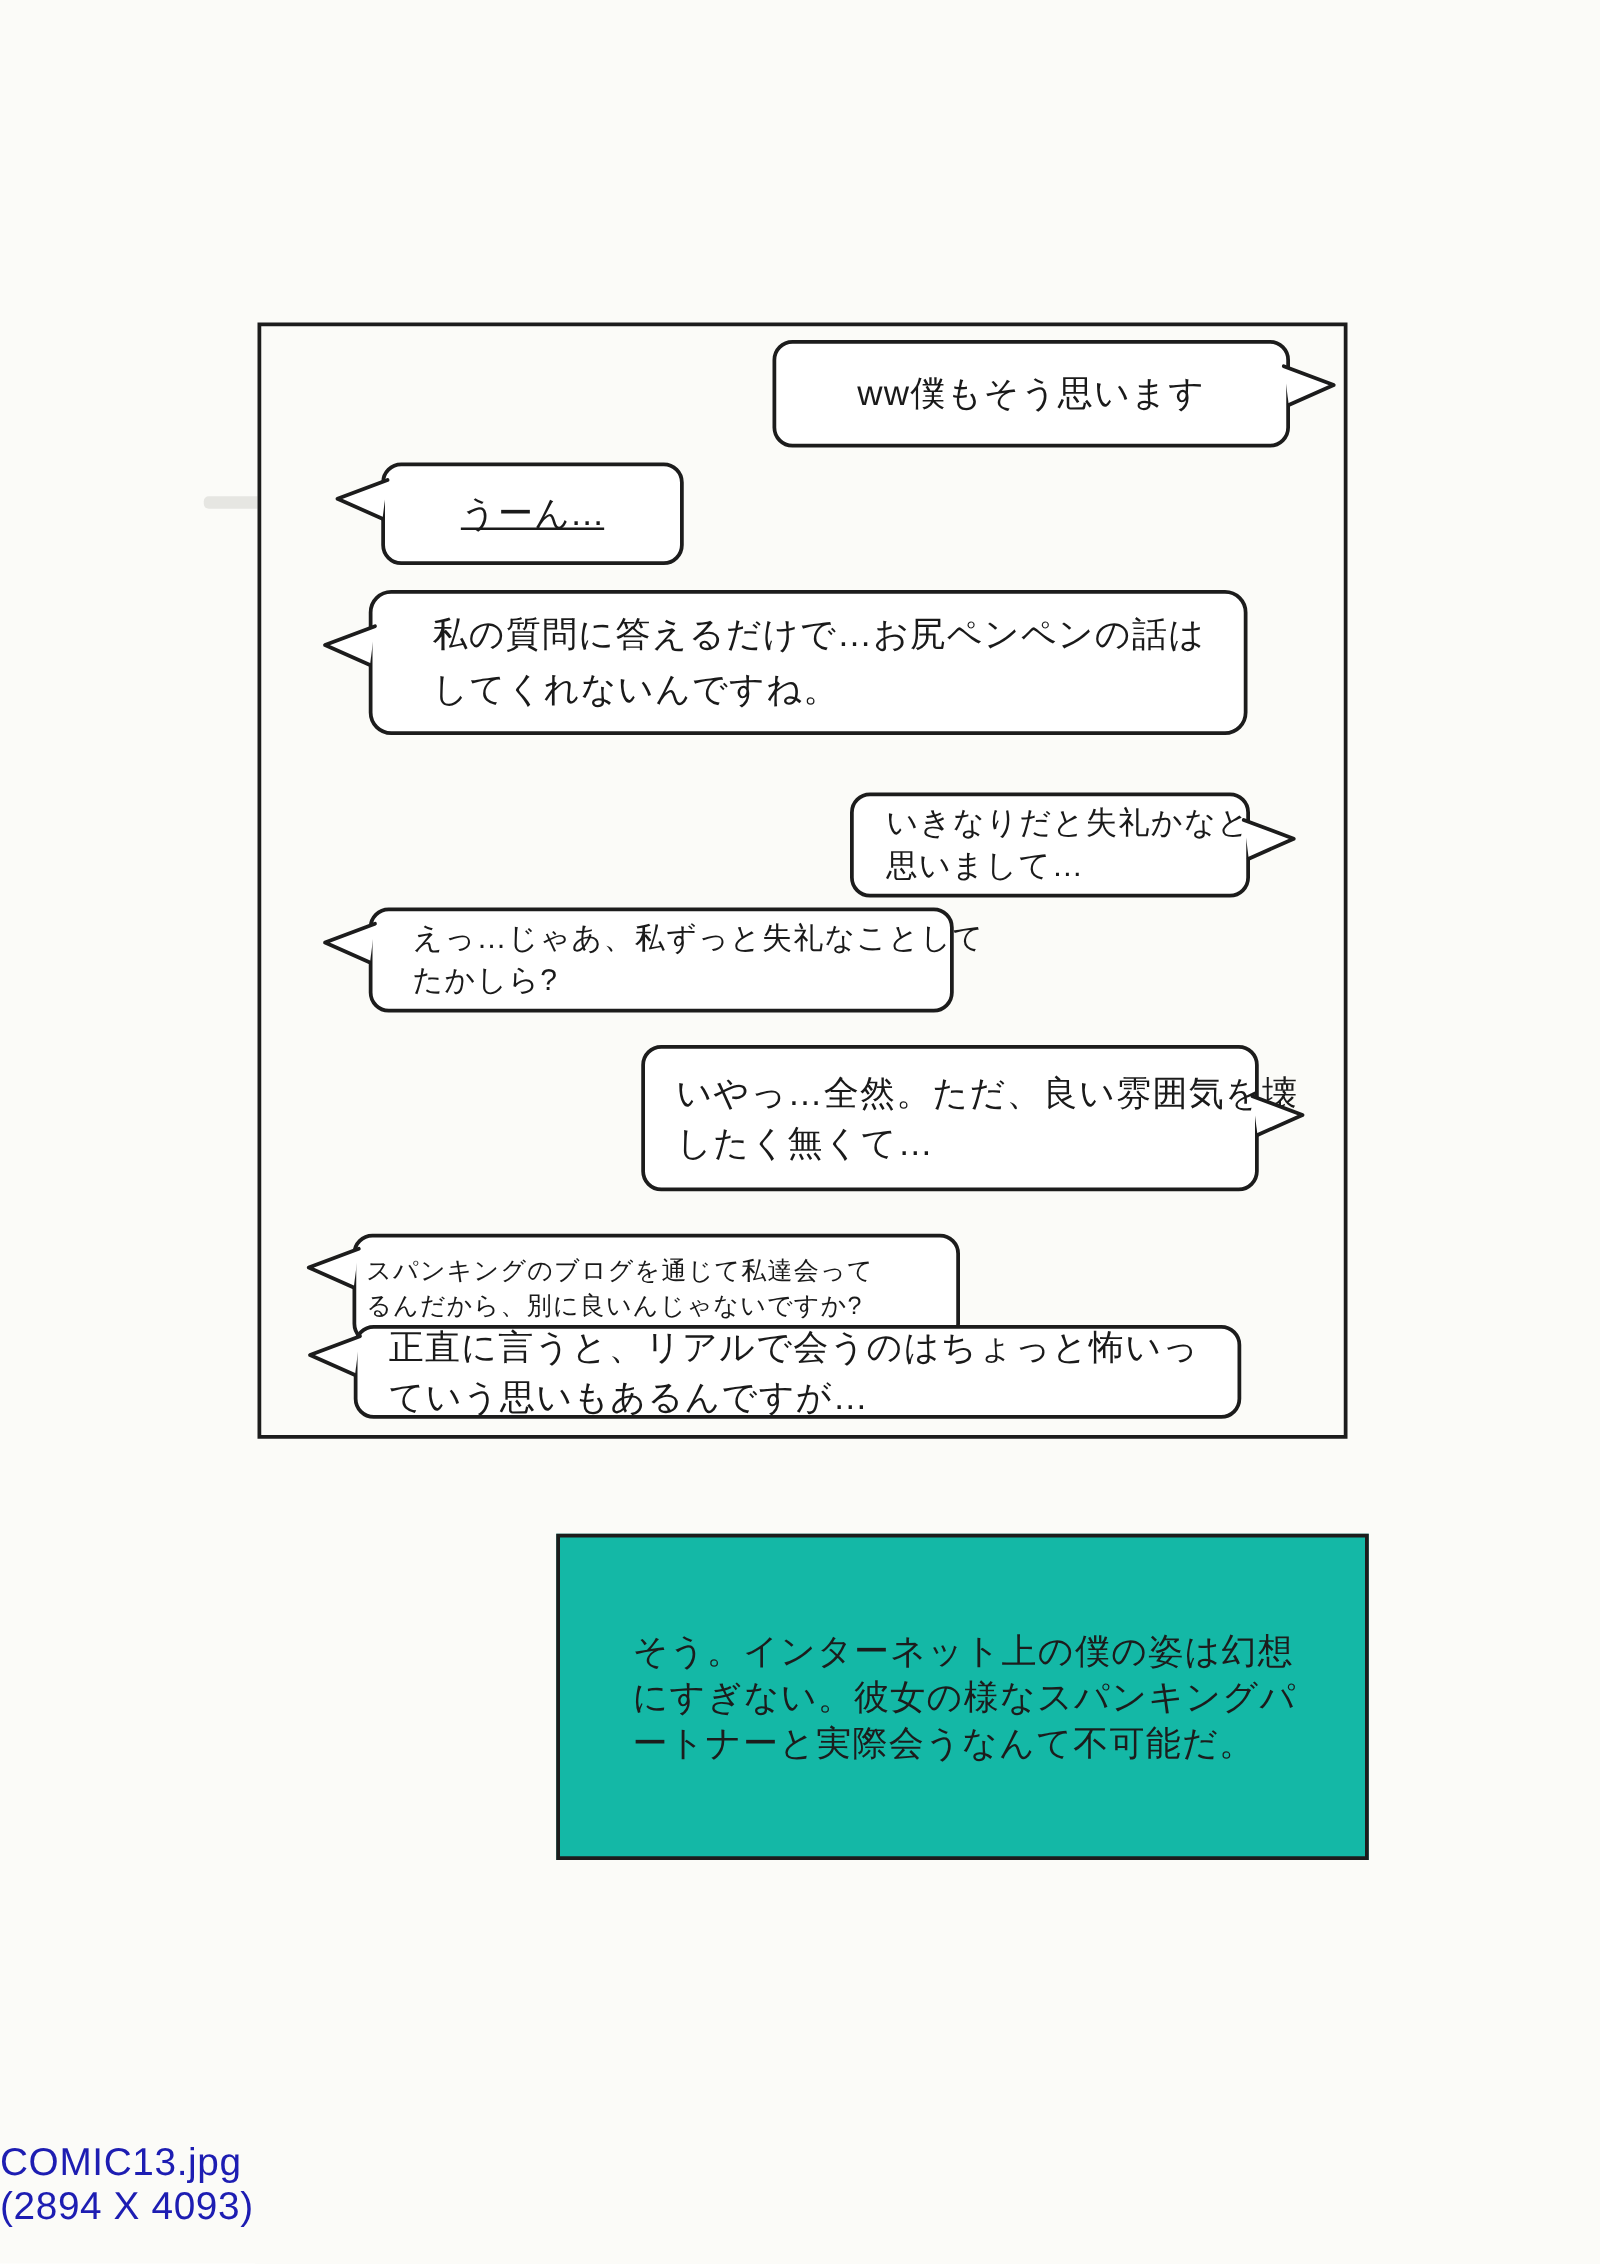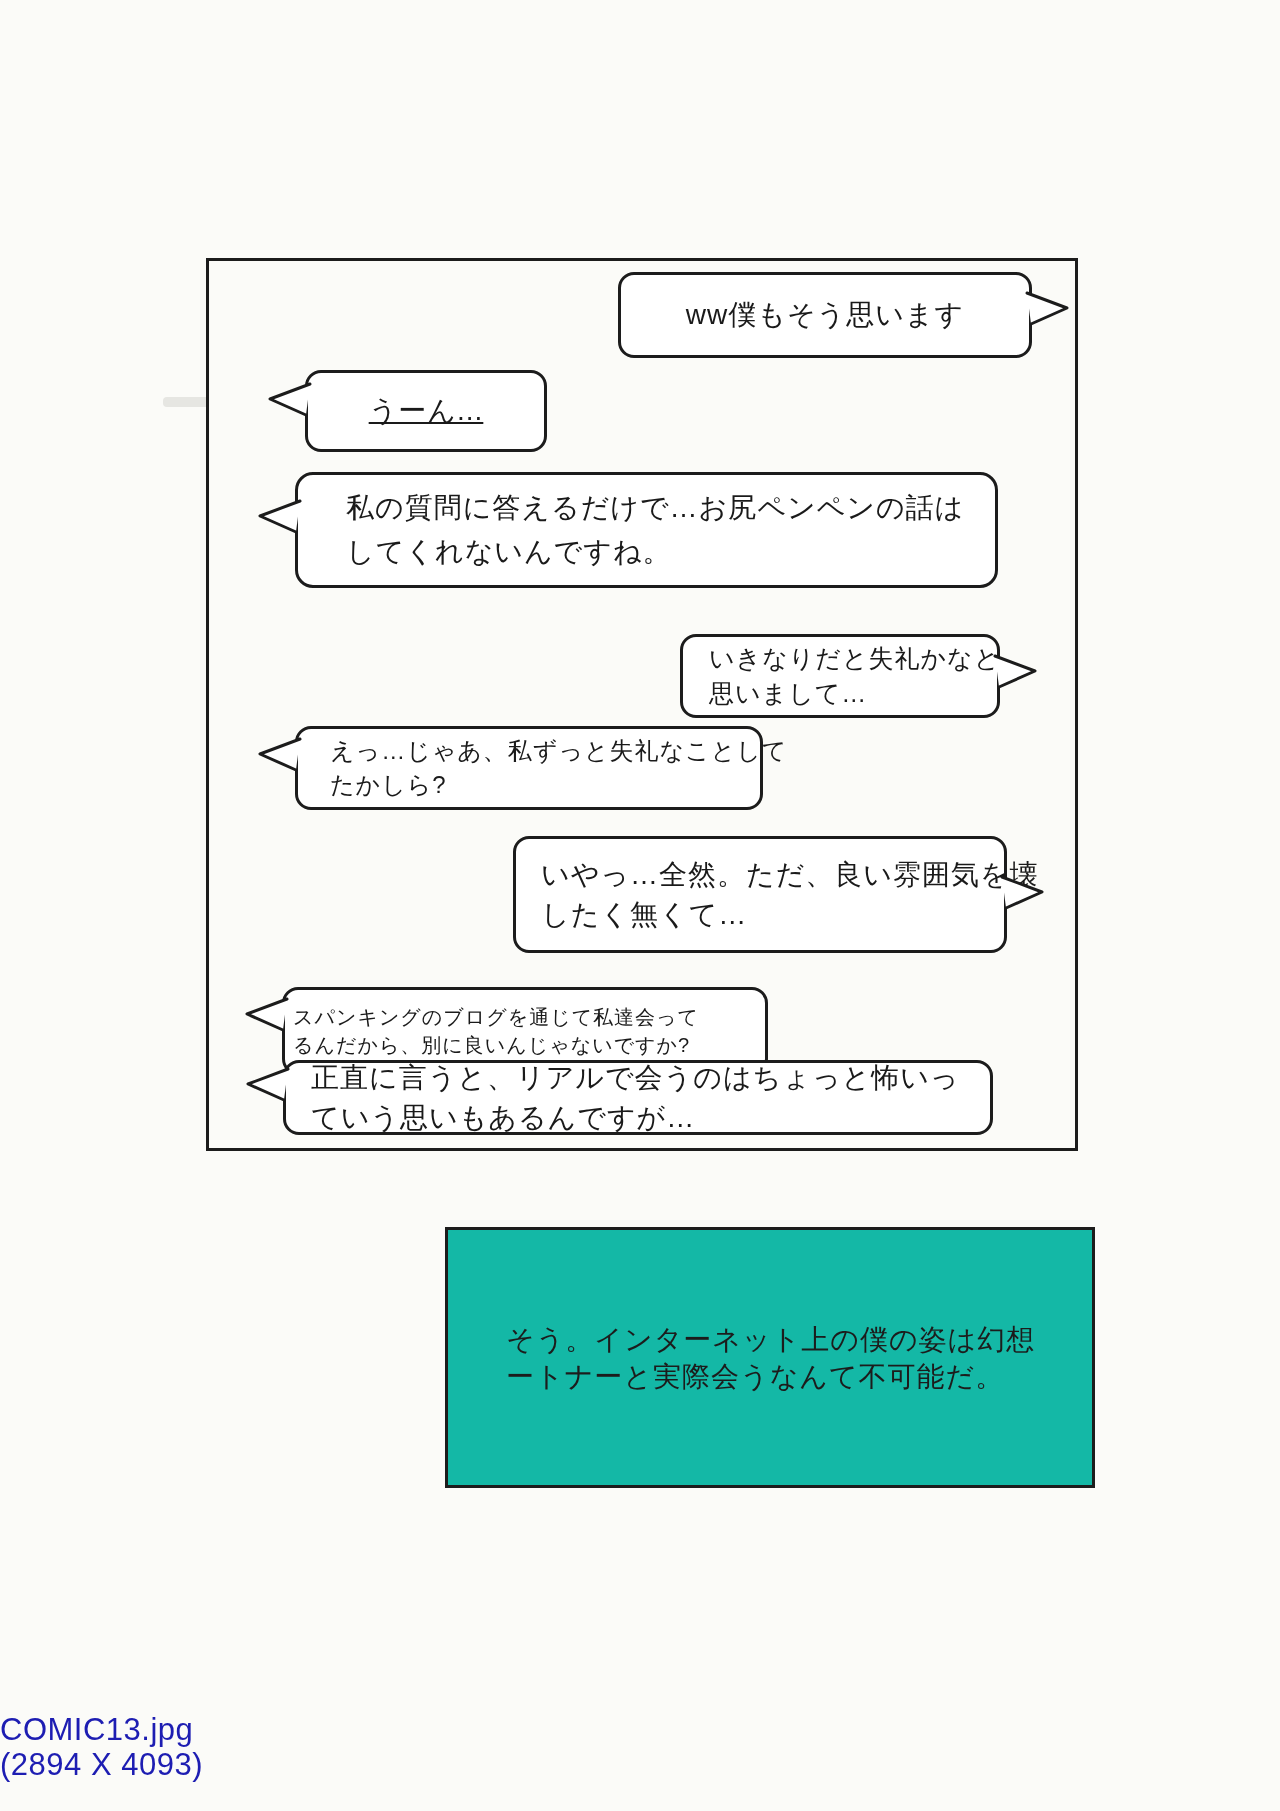--- a/index.html
+++ b/index.html
@@ -134,20 +134,21 @@
     <svg class="tail tail-left t8" viewBox="0 0 44 33">
       <path d="M42,1 L2,16 L38,32 Z" fill="#ffffff"></path>
       <path d="M42,1 L2,16 L38,32" fill="none" stroke="#1c1c1c" stroke-width="3" stroke-linecap="round" stroke-linejoin="round"></path>
     </svg>
     <span class="line">正直に言うと、リアルで会うのはちょっと怖いっ</span>
     <span class="line">ていう思いもあるんですが…</span>
   </div>
 
   <div class="narration">
     <span class="line">そう。インターネット上の僕の姿は幻想</span>
+    <span class="line">にすぎない。彼女の様なスパンキングパ</span>
     <span class="line">ートナーと実際会うなんて不可能だ。</span>
   </div>
 
   <div class="footer">
     <div>COMIC13.jpg</div>
     <div>(2894 X 4093)</div>
   </div>
 
 </div>
 

